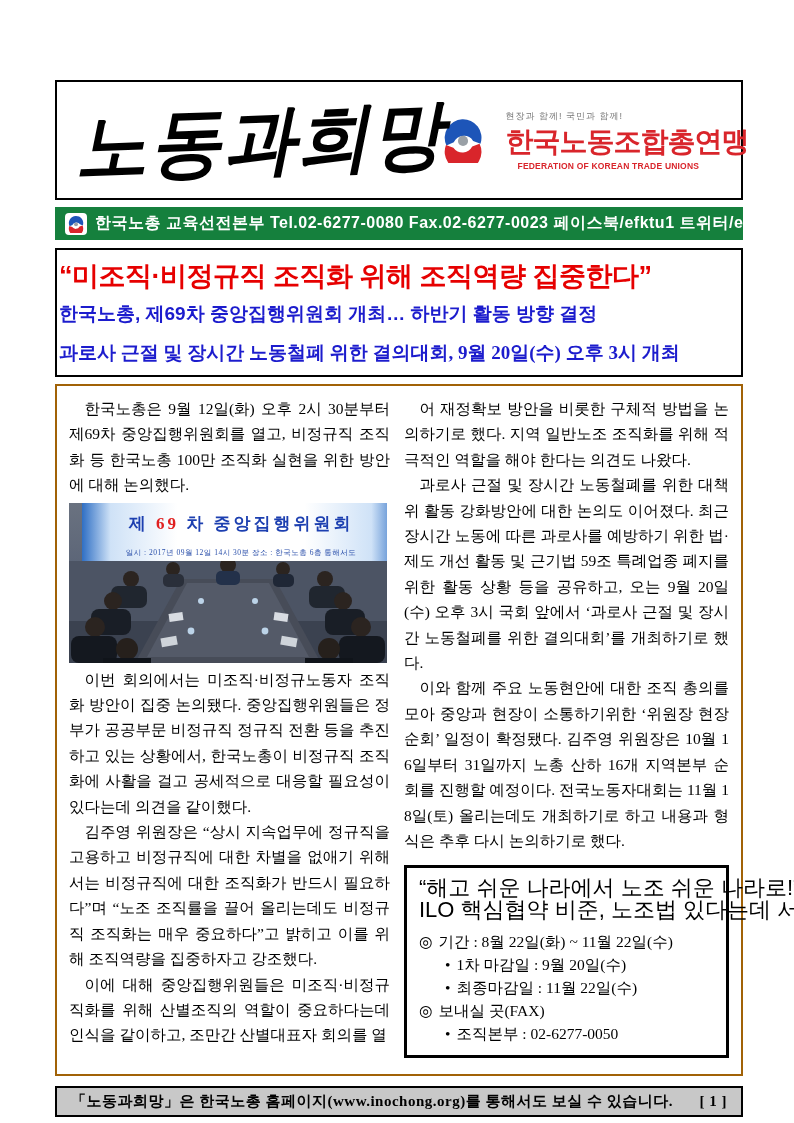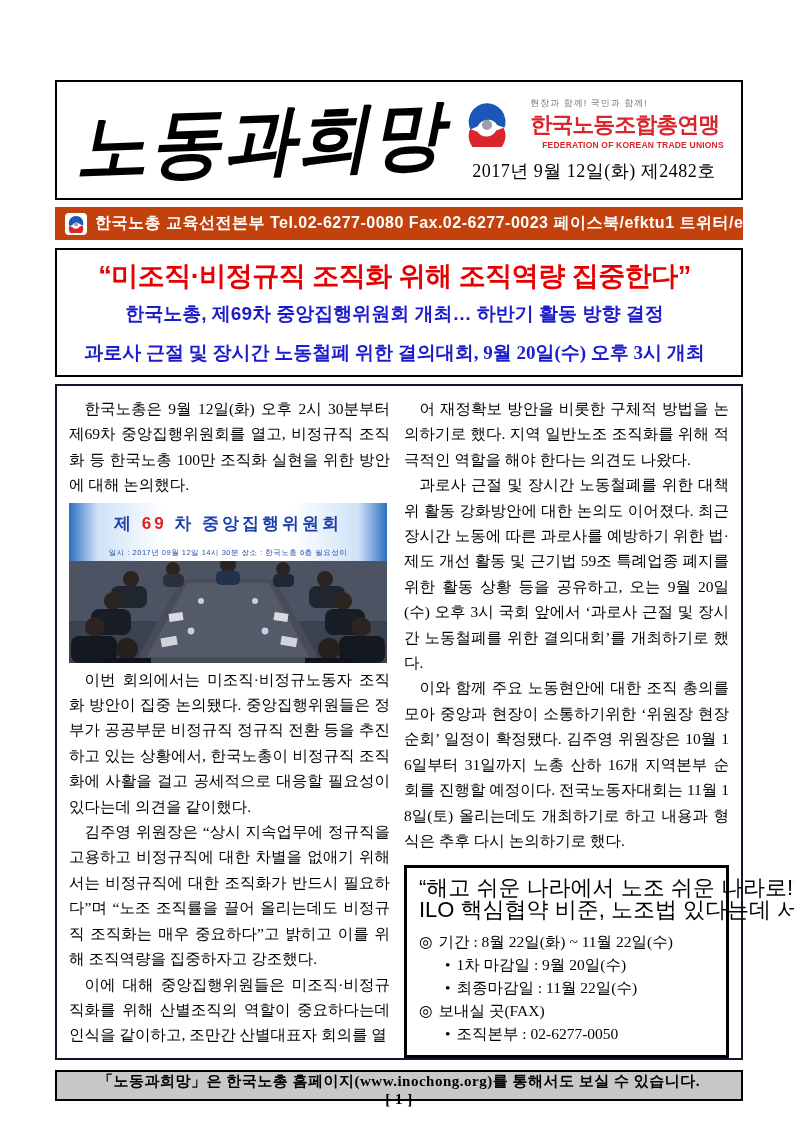--- a/index.html
+++ b/index.html
@@ -28,66 +28,66 @@
     font-family:"DejaVu Serif",serif;font-weight:900;font-style:italic;
     font-size:72px;letter-spacing:2px;line-height:1;
     transform:rotate(-2deg) scaleY(1.05);
     white-space:nowrap;
   }
   .org-block{width:278px;display:flex;flex-direction:column;align-items:center;}
   .org-row{display:flex;align-items:center;gap:20px;}
   .org-emblem{width:46px;height:46px;flex:0 0 auto;}
   .org-texts{display:flex;flex-direction:column;align-items:flex-start;}
   .org-slogan{font-size:9px;color:#777;font-family:"Liberation Sans",sans-serif;letter-spacing:1px;}
-  .org-name{font-size:22px;font-weight:bold;color:var(--logo_red);font-family:"Liberation Sans",sans-serif;letter-spacing:-1px;white-space:nowrap;}
+  .org-name{font-size:28px;font-weight:bold;color:var(--logo_red);font-family:"Liberation Sans",sans-serif;letter-spacing:-1px;white-space:nowrap;}
   .org-name-en{font-size:8.5px;font-weight:bold;color:var(--logo_red);font-family:"Liberation Sans",sans-serif;letter-spacing:0.2px;padding-left:12px;}
   .issue-date{margin-top:9px;font-size:18px;letter-spacing:0.5px;white-space:nowrap;}
 
   
   .contact-bar{
-    margin-top:7px;background:#c2410c;color:#fff;height:33px;
+    margin-top:7px;background:#15803d;color:#fff;height:33px;
     display:flex;align-items:center;gap:8px;padding:0 10px;
     font-family:"Liberation Sans",sans-serif;font-weight:bold;
     font-size:16px;letter-spacing:0.5px;white-space:nowrap;
   }
   .contact-logo{
     width:22px;height:22px;background:#fff;border-radius:4px;
     display:flex;align-items:center;justify-content:center;flex:0 0 auto;
   }
   .contact-logo svg{width:18px;height:18px;}
 
   
   .headline-box{
-    margin-top:8px;border:2px solid #000;text-align:center;
+    margin-top:8px;border:2px solid #000;text-align:left;
     padding:8px 11px 9px 2px;font-family:"Liberation Sans",sans-serif;
   }
   .headline-main{
     color:var(--headline_red);font-size:27px;font-weight:800;
     letter-spacing:-0.5px;white-space:nowrap;
   }
   .headline-sub{color:var(--subhead_blue);font-size:19px;font-weight:bold;margin-top:7px;white-space:nowrap;}
   .headline-sub+.headline-sub{margin-top:13px;font-family:Liberation Serif, serif;}
 
   
   .body-box{
-    margin-top:7px;border:2px solid #0f172a;padding:10px 12px 0 12px;
+    margin-top:7px;border:2px solid #a16207;padding:10px 12px 16px 12px;
     display:flex;gap:14px;
   }
   .col{width:325px;font-size:15.5px;line-height:25.4px;text-align:justify;word-break:break-all;}
   .col p{margin:0;text-indent:1em;}
 
   
   .photo{
     position:relative;width:318px;height:160px;margin:5px 0 4px 0;
     overflow:hidden;background:linear-gradient(#6a7280 0%,#566074 55%,#343a46 100%);
   }
   .photo-banner{
-    position:absolute;left:0;top:0;width:100%;height:58px;
+    position:absolute;left:13px;top:0;width:100%;height:58px;
     background:linear-gradient(90deg,#2f6fc4 0%,#cfe2f7 9%,#ffffff 30%,#ffffff 70%,#cfe2f7 91%,#2f6fc4 100%);
-    text-align:center;font-family:Liberation Sans, sans-serif;
+    text-align:center;font-family:Liberation Serif, serif;
   }
   .banner-line1{margin-top:8px;font-size:17px;font-weight:800;color:#1c3fb0;letter-spacing:3px;white-space:nowrap;}
   .banner-line1 .num{color:#e02020;}
   .banner-line2{margin-top:4px;font-size:7.5px;color:#2a4faa;letter-spacing:0.5px;white-space:nowrap;}
   .photo svg.scene{position:absolute;left:0;top:58px;}
 
   
   .notice-box{
     margin-top:12px;border:3px solid #000;padding:9px 10px 10px 12px;
     font-size:15.5px;line-height:23px;text-align:left;word-break:keep-all;
@@ -98,21 +98,21 @@
   }
   .notice-items{margin-top:9px;}
   .notice-item{display:flex;gap:6px;text-indent:0;}
   .notice-item.lv2{padding-left:26px;}
   .notice-item .marker{flex:0 0 auto;}
 
   
   .footer-bar{
     margin-top:10px;border:2px solid #000;background:var(--footer_gray);
     height:31px;display:flex;align-items:center;justify-content:space-between;
-    padding:0 14px;font-size:15px;font-weight:bold;letter-spacing:0.5px;white-space:nowrap;flex-direction:column;
+    padding:0 14px;font-size:15px;font-weight:bold;letter-spacing:0.5px;white-space:nowrap;
   }
 </style>
 </head>
 <body>
 
 <div class="content">
 
   <div class="header-box">
     <div class="masthead">노동과희망</div>
     <div class="org-block">
@@ -121,21 +121,20 @@
           <path d="M14 62 A 40 40 0 1 1 88 58 L 72 52 A 24 24 0 0 0 30 55 Z" fill="#1d55b8"></path>
           <path d="M86 40 A 40 40 0 1 1 13 43 L 29 49 A 24 24 0 0 0 70 46 Z" fill="#d9252b" transform="translate(0,18)"></path>
           <circle cx="50" cy="52" r="11" fill="#9aa0a6"></circle>
         </svg>
         <div class="org-texts">
           <div class="org-slogan">현장과 함께! 국민과 함께!</div>
           <div class="org-name">한국노동조합총연맹</div>
           <div class="org-name-en">FEDERATION OF KOREAN TRADE UNIONS</div>
         </div>
       </div>
-      <div class="issue-date">2017년 9월 12일(화) 제2482호</div>
     </div>
   </div>
 
   <div class="contact-bar">
     <span class="contact-logo">
       <svg viewBox="0 0 100 100">
         <path d="M14 62 A 40 40 0 1 1 88 58 L 72 52 A 24 24 0 0 0 30 55 Z" fill="#1d55b8"></path>
         <path d="M86 40 A 40 40 0 1 1 13 43 L 29 49 A 24 24 0 0 0 70 46 Z" fill="#d9252b" transform="translate(0,18)"></path>
         <circle cx="50" cy="52" r="11" fill="#9aa0a6"></circle>
       </svg>
@@ -150,21 +149,21 @@
   </div>
 
   <div class="body-box">
 
     <div class="col">
       <p>한국노총은 9월 12일(화) 오후 2시 30분부터 제69차 중앙집행위원회를 열고, 비정규직 조직화 등 한국노총 100만 조직화 실현을 위한 방안에 대해 논의했다.</p>
 
       <div class="photo">
         <div class="photo-banner">
           <div class="banner-line1"><span>제</span> <span class="num">69</span> <span>차 중앙집행위원회</span></div>
-          <div class="banner-line2">일시 : 2017년 09월 12일 14시 30분    장소 : 한국노총 6층 필요성이</div>
+          <div class="banner-line2">일시 : 2017년 09월 12일 14시 30분    장소 : 한국노총 6층 통해서도</div>
         </div>
         <svg class="scene" width="318" height="102" viewBox="0 0 318 102">
           <rect x="0" y="0" width="318" height="102" fill="#4c5464"></rect>
           <rect x="0" y="60" width="318" height="42" fill="#3b4250"></rect>
 
           <polygon points="112,18 206,18 252,102 66,102" fill="#474c58"></polygon>
           <polygon points="118,22 200,22 240,96 78,96" fill="#545a68"></polygon>
 
           <rect x="100" y="52" width="14" height="8" fill="#d8dce2" transform="rotate(-8 107 56)"></rect>
           <rect x="205" y="52" width="14" height="8" fill="#d8dce2" transform="rotate(8 212 56)"></rect>

